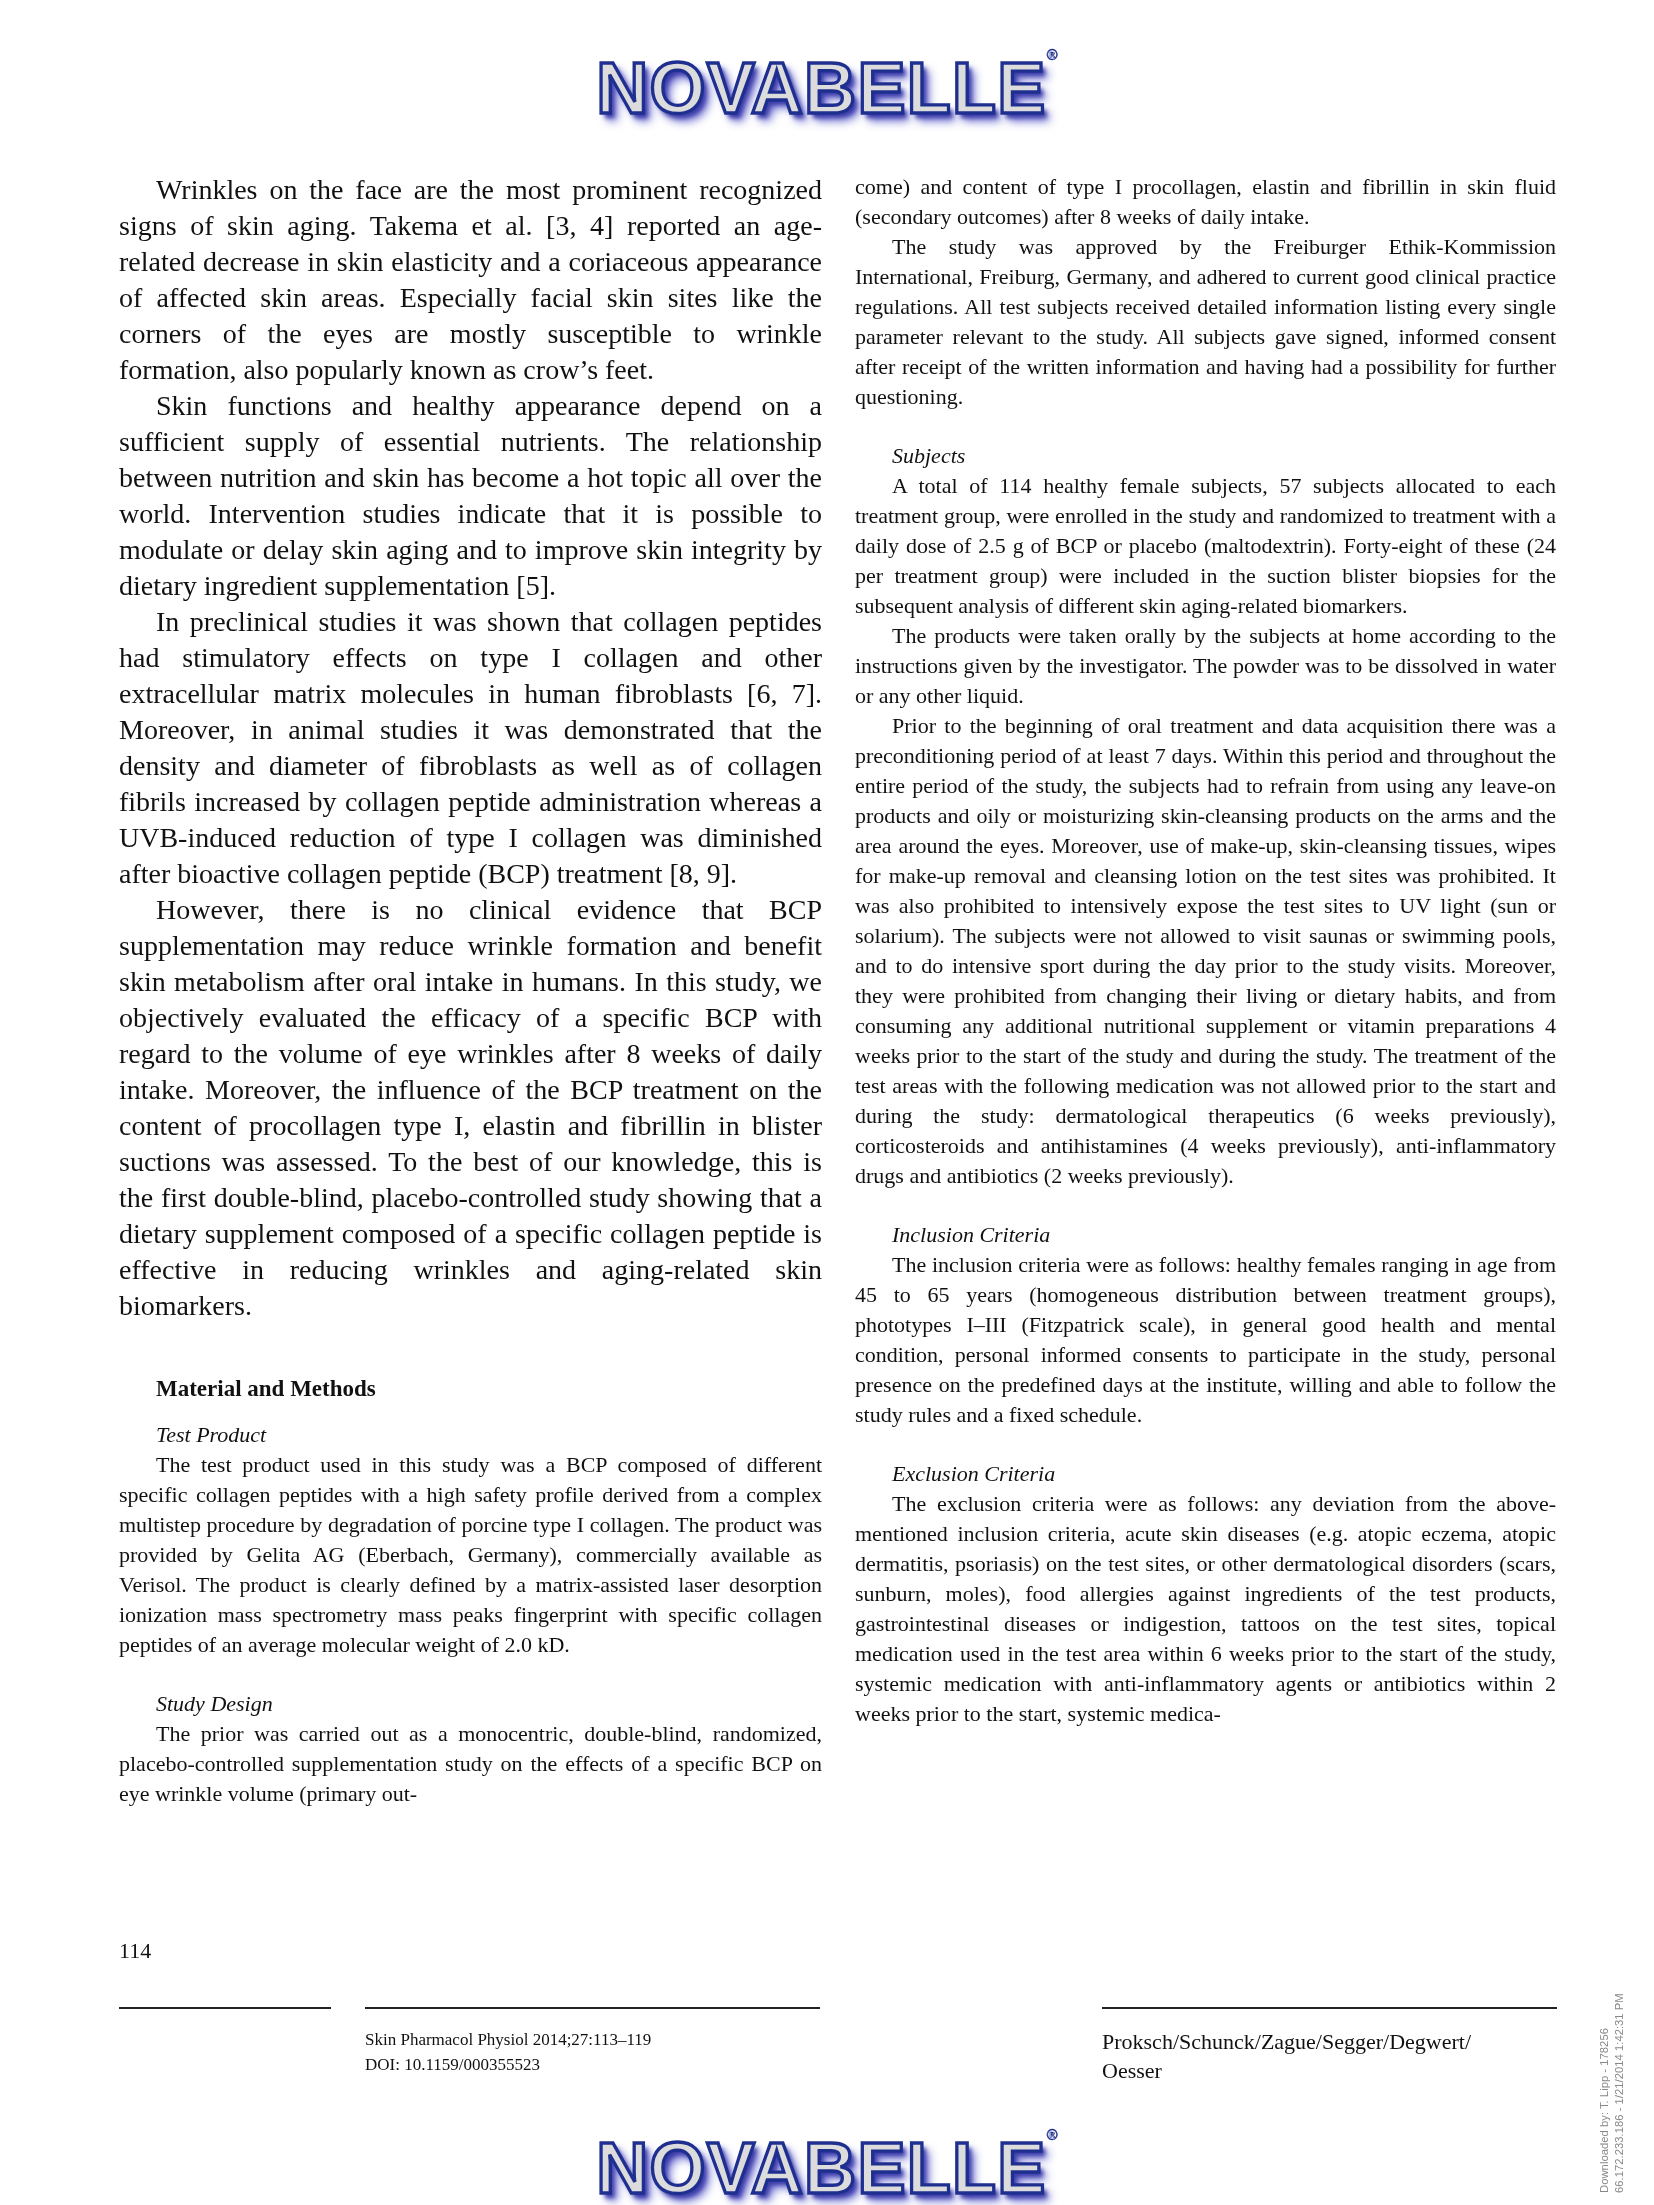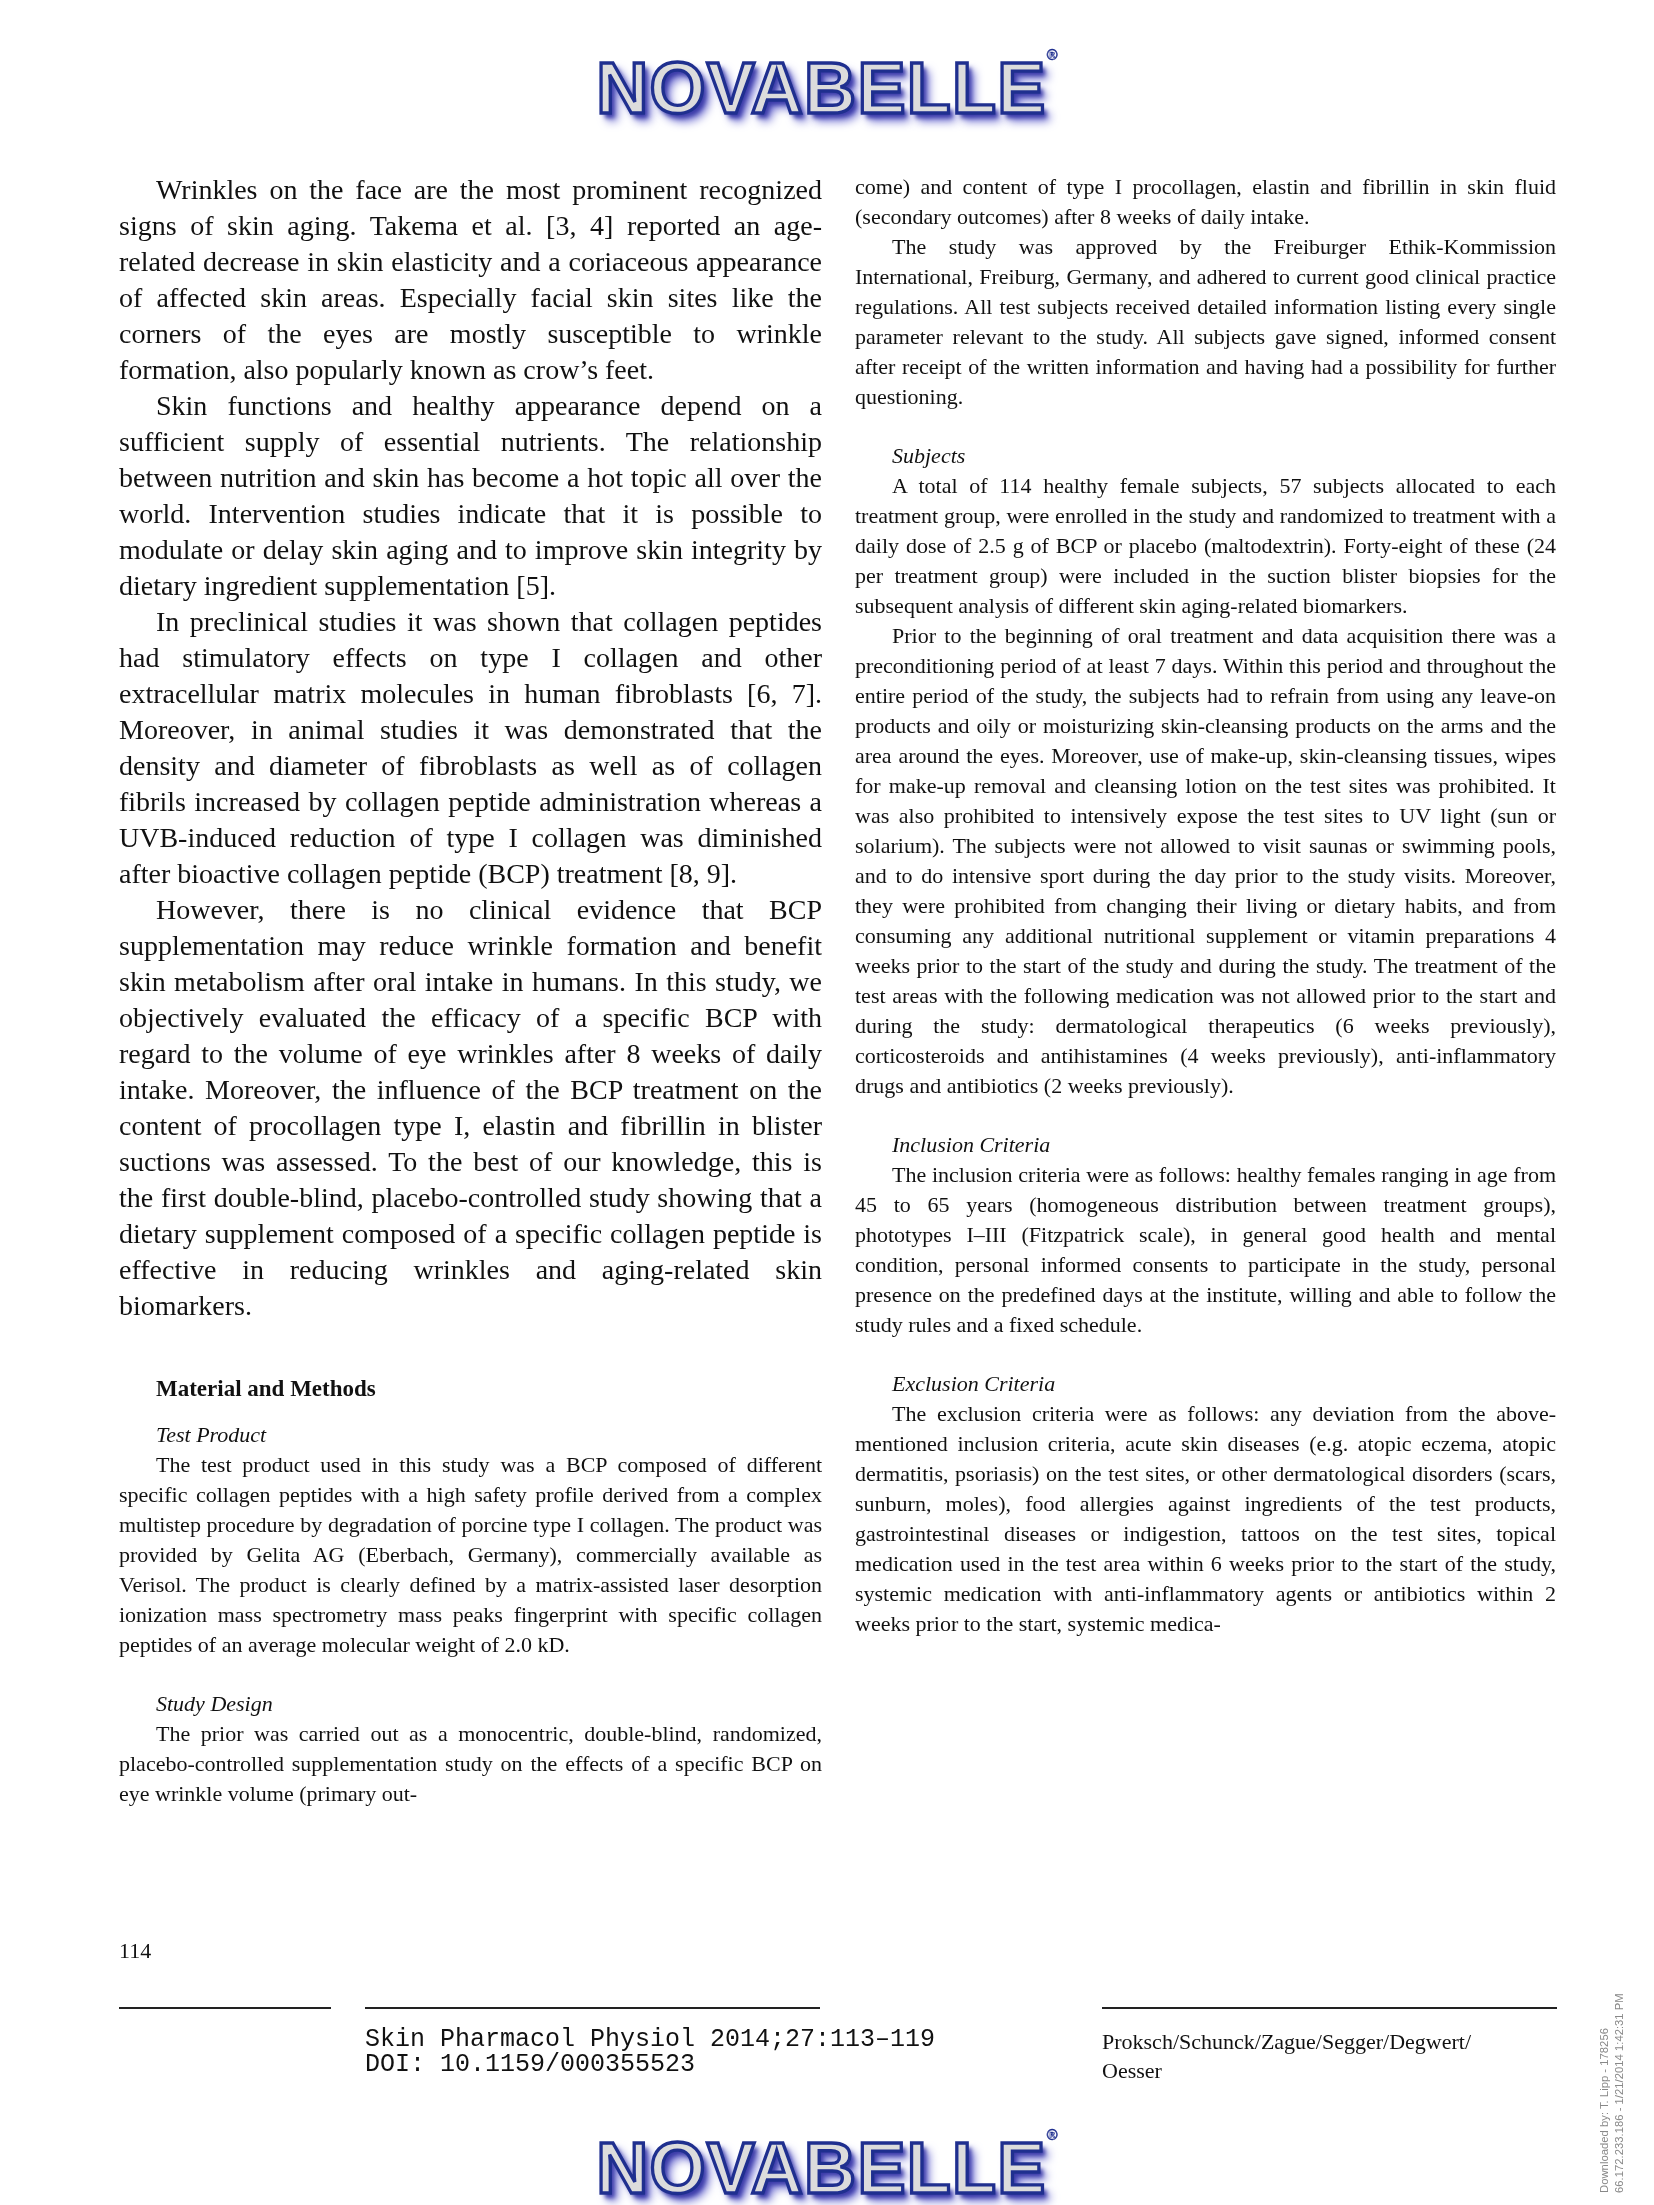--- a/index.html
+++ b/index.html
@@ -45,33 +45,34 @@
     <p class="h-sub">Study Design</p>
     <p class="ind">The prior was carried out as a monocentric, double-blind, randomized, placebo-controlled supplementation study on the effects of a specific BCP on eye wrinkle volume (primary out-</p>
   </div>
 </div>
 
 <div class="col col-right">
   <p>come) and content of type I procollagen, elastin and fibrillin in skin fluid (secondary outcomes) after 8 weeks of daily intake.</p>
   <p class="ind">The study was approved by the Freiburger Ethik-Kommission International, Freiburg, Germany, and adhered to current good clinical practice regulations. All test subjects received detailed information listing every single parameter relevant to the study. All subjects gave signed, informed consent after receipt of the written information and having had a possibility for further questioning.</p>
   <p class="h-sub">Subjects</p>
   <p class="ind">A total of 114 healthy female subjects, 57 subjects allocated to each treatment group, were enrolled in the study and randomized to treatment with a daily dose of 2.5 g of BCP or placebo (maltodextrin). Forty-eight of these (24 per treatment group) were included in the suction blister biopsies for the subsequent analysis of different skin aging-related biomarkers.</p>
+  <p class="ind">The products were taken orally by the subjects at home according to the instructions given by the investigator. The powder was to be dissolved in water or any other liquid.</p>
   <p class="ind">Prior to the beginning of oral treatment and data acquisition there was a preconditioning period of at least 7 days. Within this period and throughout the entire period of the study, the subjects had to refrain from using any leave-on products and oily or moisturizing skin-cleansing products on the arms and the area around the eyes. Moreover, use of make-up, skin-cleansing tissues, wipes for make-up removal and cleansing lotion on the test sites was prohibited. It was also prohibited to intensively expose the test sites to UV light (sun or solarium). The subjects were not allowed to visit saunas or swimming pools, and to do intensive sport during the day prior to the study visits. Moreover, they were prohibited from changing their living or dietary habits, and from consuming any additional nutritional supplement or vitamin preparations 4 weeks prior to the start of the study and during the study. The treatment of the test areas with the following medication was not allowed prior to the start and during the study: dermatological therapeutics (6 weeks previously), corticosteroids and antihistamines (4 weeks previously), anti-inflammatory drugs and antibiotics (2 weeks previously).</p>
   <p class="h-sub">Inclusion Criteria</p>
   <p class="ind">The inclusion criteria were as follows: healthy females ranging in age from 45 to 65 years (homogeneous distribution between treatment groups), phototypes I–III (Fitzpatrick scale), in general good health and mental condition, personal informed consents to participate in the study, personal presence on the predefined days at the institute, willing and able to follow the study rules and a fixed schedule.</p>
   <p class="h-sub">Exclusion Criteria</p>
   <p class="ind">The exclusion criteria were as follows: any deviation from the above-mentioned inclusion criteria, acute skin diseases (e.g. atopic eczema, atopic dermatitis, psoriasis) on the test sites, or other dermatological disorders (scars, sunburn, moles), food allergies against ingredients of the test products, gastrointestinal diseases or indigestion, tattoos on the test sites, topical medication used in the test area within 6 weeks prior to the start of the study, systemic medication with anti-inflammatory agents or antibiotics within 2 weeks prior to the start, systemic medica-</p>
 </div>
 
 <div class="footer-rule" style="left:119px;width:212px;"></div>
 <div class="footer-rule" style="left:365px;width:455px;"></div>
 <div class="footer-rule" style="left:1102px;width:455px;"></div>
 
 <div class="footer-text" style="left:119px;top:1936px;">114</div>
-<div class="footer-text" style="left:365px;top:2027px;font-size:25px;line-height:25px;font-family:Liberation Mono, monospace;">
+<div class="footer-text" style="left:365px;top:2027px;font-size:17px;line-height:25px;">
   <div>Skin Pharmacol Physiol 2014;27:113–119</div>
   <div>DOI: 10.1159/000355523</div>
 </div>
 <div class="footer-text" style="left:1102px;top:2027px;">
   <div>Proksch/Schunck/Zague/Segger/Degwert/</div>
   <div>Oesser</div>
 </div>
 
 <div class="sidebar-text">
   <div>Downloaded by: T. Lipp - 178256</div>

